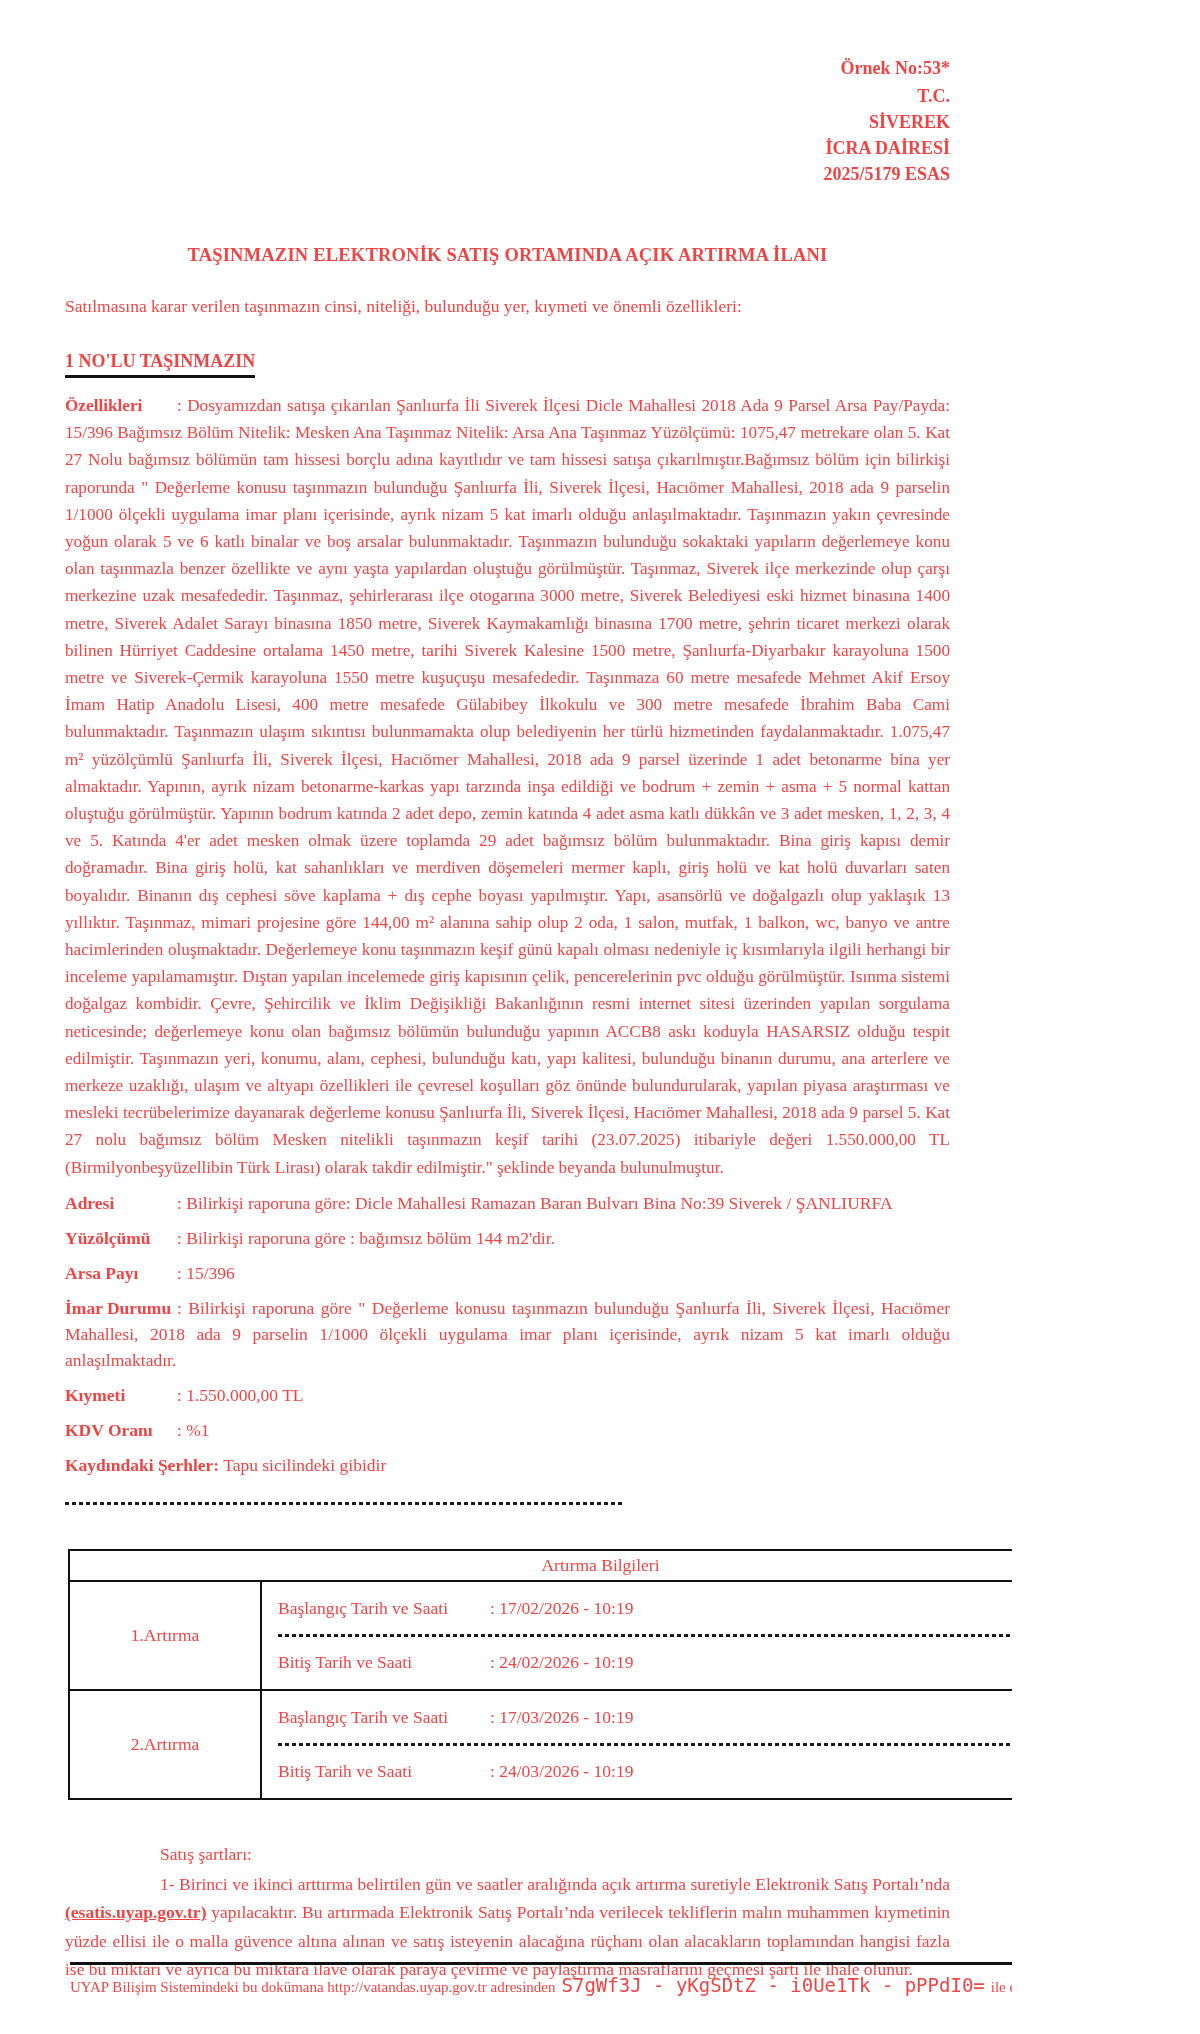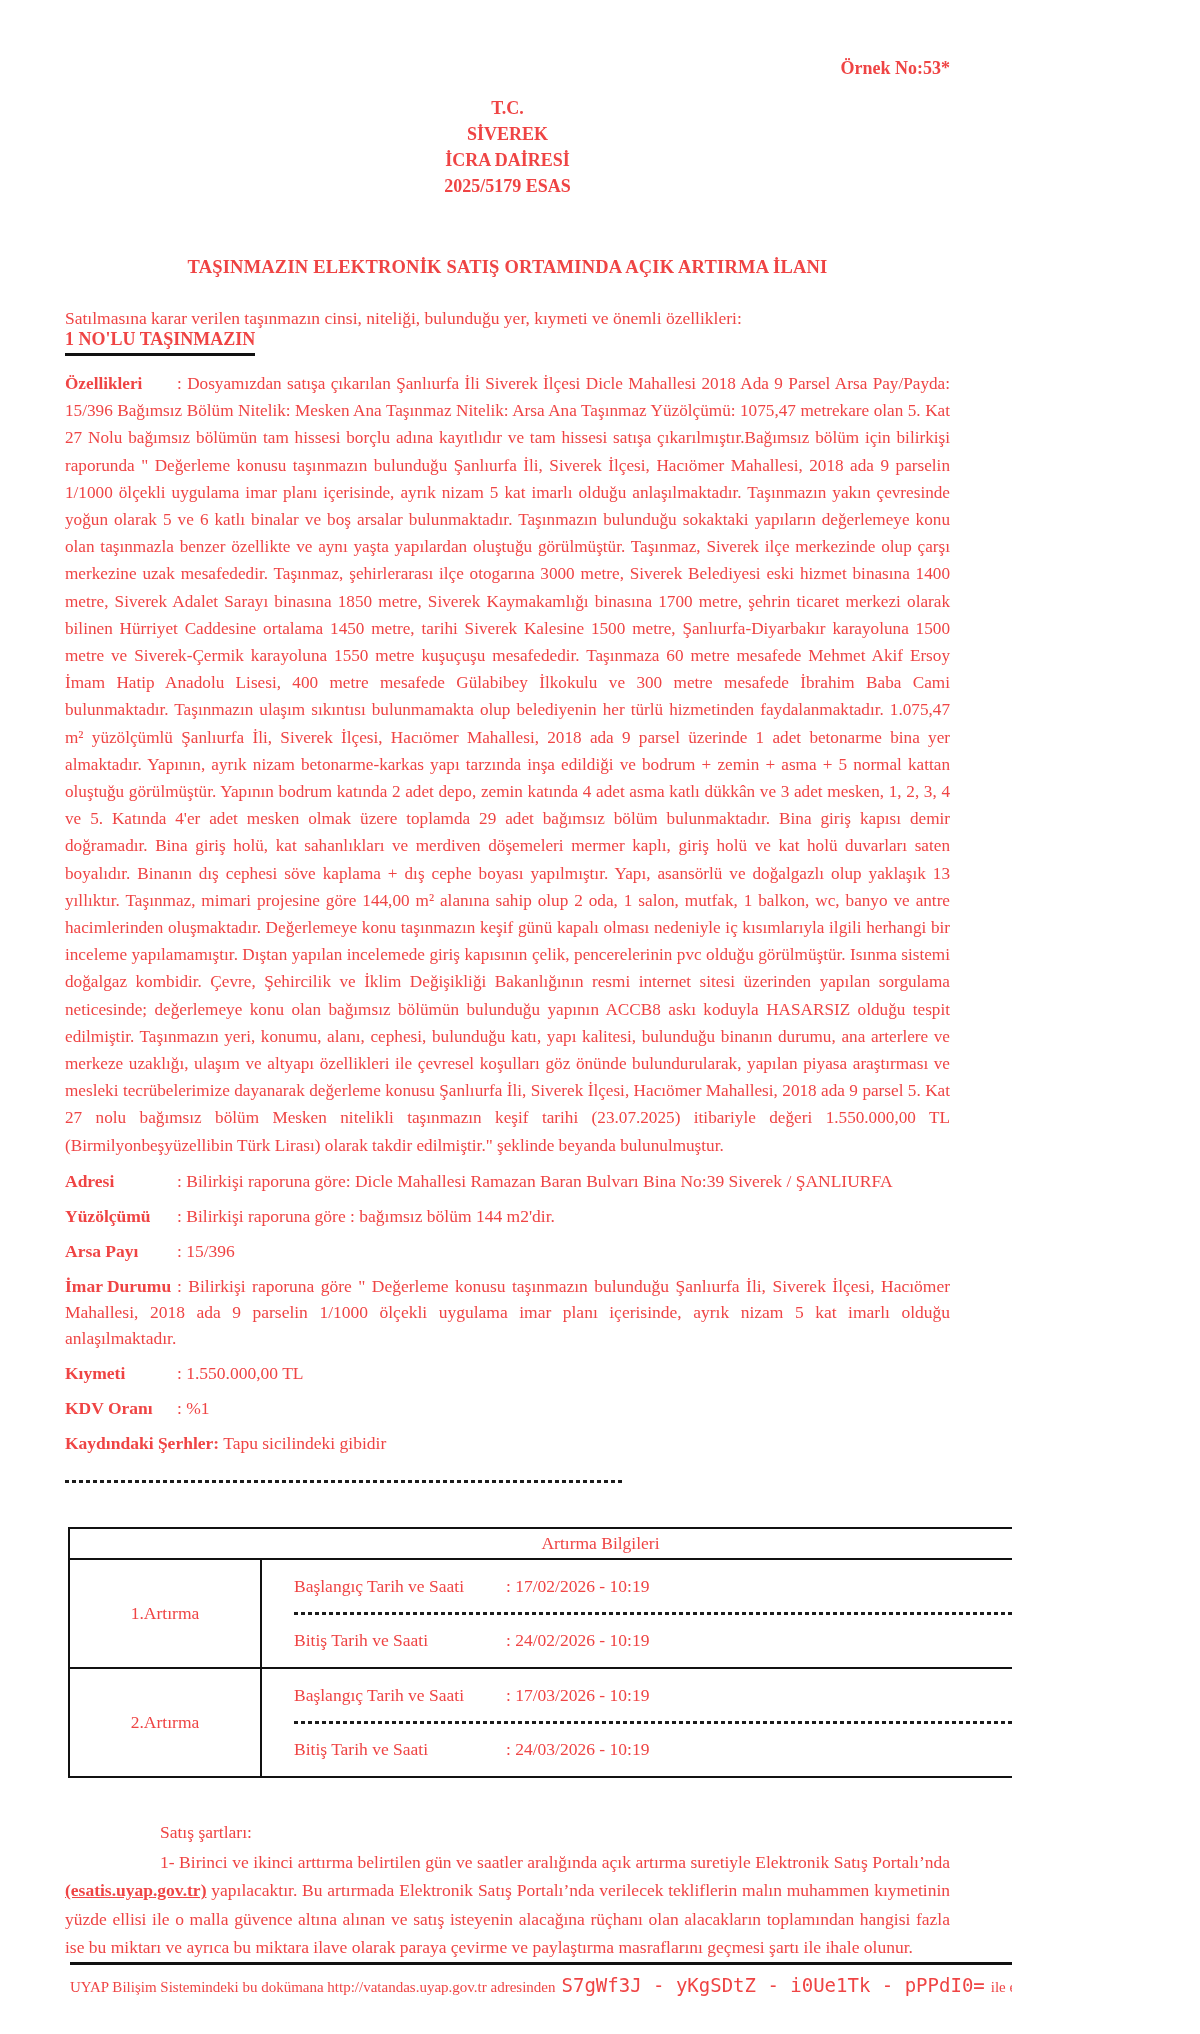--- a/index.html
+++ b/index.html
@@ -2,37 +2,37 @@
 <html><head>
 <meta charset="utf-8">
 <style>
   html,body{margin:0;padding:0;background:#ffffff;}
   .page{
     position:relative;width:1012px;height:2034px;background:#ffffff;
     color:#ef4444;font-family:"Liberation Serif","DejaVu Serif",serif;
     font-size:17.5px;box-sizing:border-box;padding:58px 62px 0 65px;overflow:hidden;
   }
   .ornek{text-align:right;font-weight:bold;font-size:18px;}
-  .court{text-align:center;font-weight:bold;font-size:18px;line-height:26px;margin-top:16px;}
+  .court{text-align:right;font-weight:bold;font-size:18px;line-height:26px;margin-top:4px;}
   .title{text-align:center;font-weight:bold;font-size:18.5px;margin-top:58px;letter-spacing:.2px;}
   .intro{margin:30px 0 0 0;}
-  .prop-heading{font-weight:bold;font-size:18px;}
+  .prop-heading{margin-top:34px;font-weight:bold;font-size:18px;}
   .prop-heading span{display:inline-block;border-bottom:3px solid #111;padding-bottom:3px;}
   .features{margin:14px 0 0 0;text-align:justify;line-height:27.2px;font-size:17.2px;}
   .flabel{font-weight:bold;display:inline-block;width:112px;}
   .field{margin:9px 0 0 0;line-height:26px;}
   .field.justify{text-align:justify;}
   .serhler-label{font-weight:bold;}
   .dashline{height:3px;background-image:repeating-linear-gradient(90deg,#1b1b1b 0 4px,transparent 4px 7px);}
   .sep{width:558px;margin-top:24px;}
   table.auction{border-collapse:collapse;margin:44px 0 0 3px;width:1065px;border:2px solid #111;}
   table.auction td{border:2px solid #111;font-size:17.5px;}
   td.thead{text-align:center;padding:4px 2px;border-bottom-width:3px;border-radius:10px;}
   td.aname{width:188px;text-align:center;}
-  td.adetail{padding:16px 32px;}
+  td.adetail{padding:16px 16px;}
   .aline .alabel{display:inline-block;width:212px;}
   td.adetail .dashline{width:92%;margin:15px 0;}
   .terms-heading{margin:44px 0 0 95px;}
   .terms{margin:5px 0 0 0;text-align:justify;text-indent:95px;line-height:28.5px;}
   .portal{font-weight:bold;text-decoration:underline;}
   .footer{position:absolute;left:70px;top:1962px;width:1012px;}
   .footer-rule{height:3px;background:#111;}
   .footer-text{margin-top:9px;white-space:nowrap;}
   .fpre,.fsuf{font-size:15px;}
   .fcode{font-family:"DejaVu Sans Mono",monospace;font-size:19px;padding:0 6px;}

